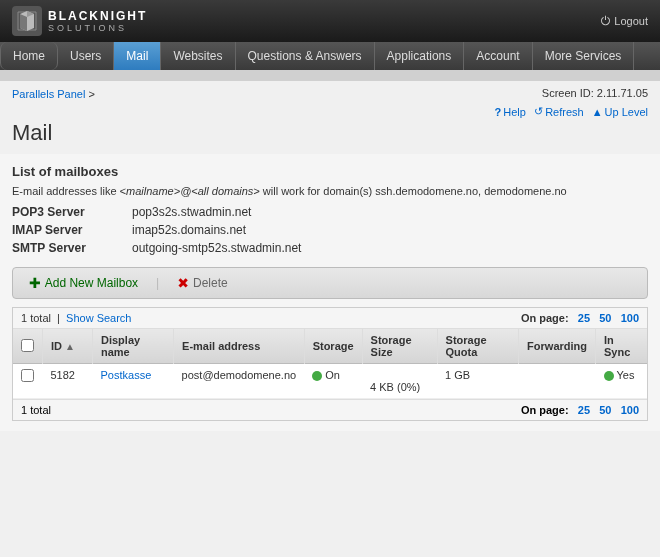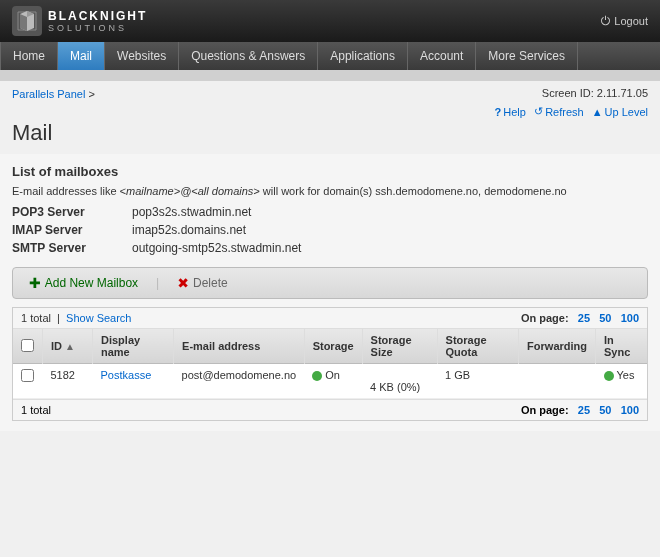--- a/index.html
+++ b/index.html
@@ -42,21 +42,21 @@
     }
     .nav-item {
       color: #ddd;
       font-size: 12px;
       padding: 0 12px;
       display: flex;
       align-items: center;
       cursor: pointer;
       border-right: 1px solid #666;
     }
-    .nav-item:first-child { border-left: 1px solid #666; }
+    .nav-item:first-child { border-left: 1px solid #666; border-radius: 7px; }
     .nav-item.active {
       background: linear-gradient(to bottom, #5a9fd4, #2e7cbf);
       color: white;
     }
 
     
     #content {
       background: #f0f0f0;
       padding: 0;
       min-height: 480px;
@@ -247,20 +247,21 @@
     </div>
   </div>
   <div id="logout-btn">
     <span style="font-size:12px;">⏻</span>
     <span>Logout</span>
   </div>
 </div>
 
 <div id="nav">
   <div class="nav-item">Home</div>
+  <div class="nav-item">Users</div>
   <div class="nav-item active">Mail</div>
   <div class="nav-item">Websites</div>
   <div class="nav-item">Questions &amp; Answers</div>
   <div class="nav-item">Applications</div>
   <div class="nav-item">Account</div>
   <div class="nav-item">More Services</div>
 </div>
 
 <div id="content">
 

